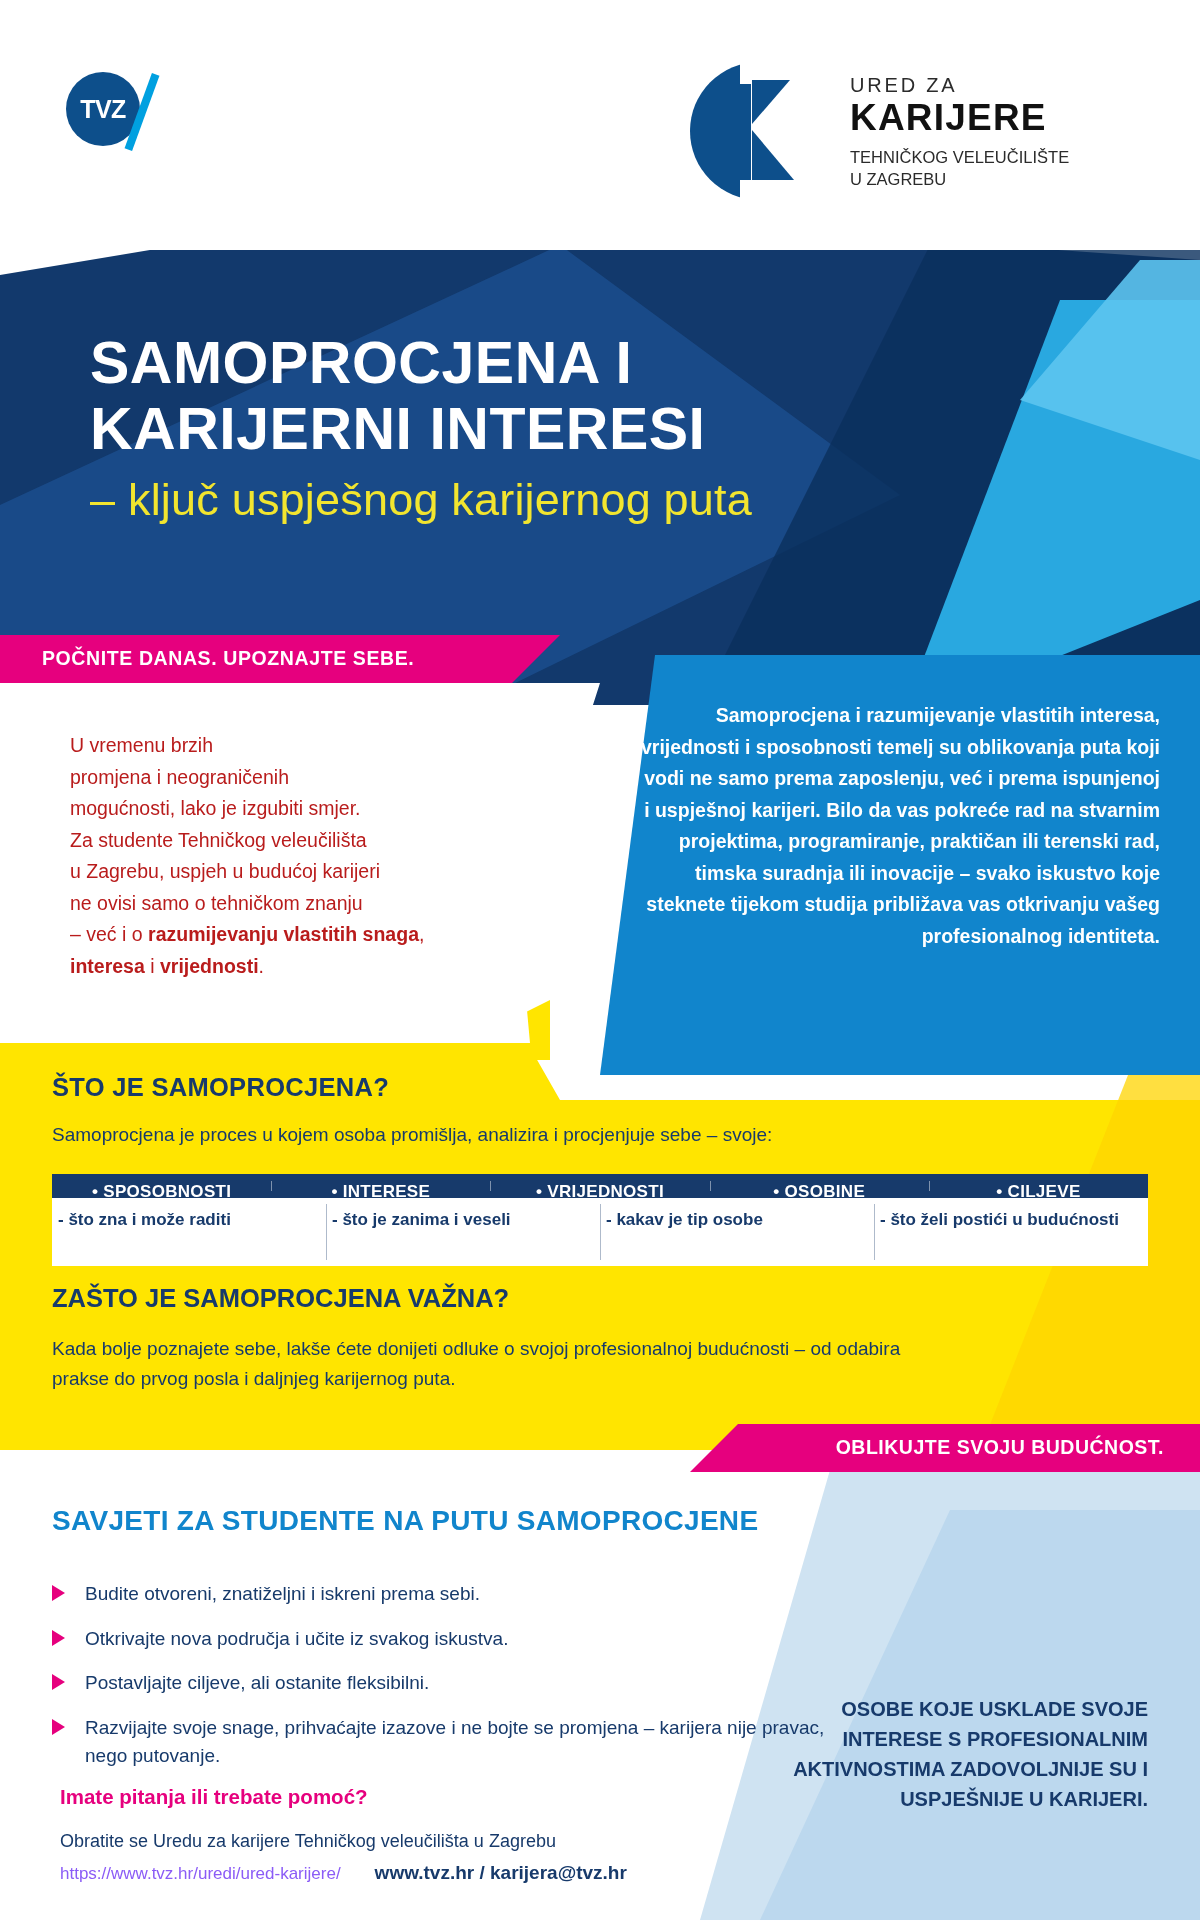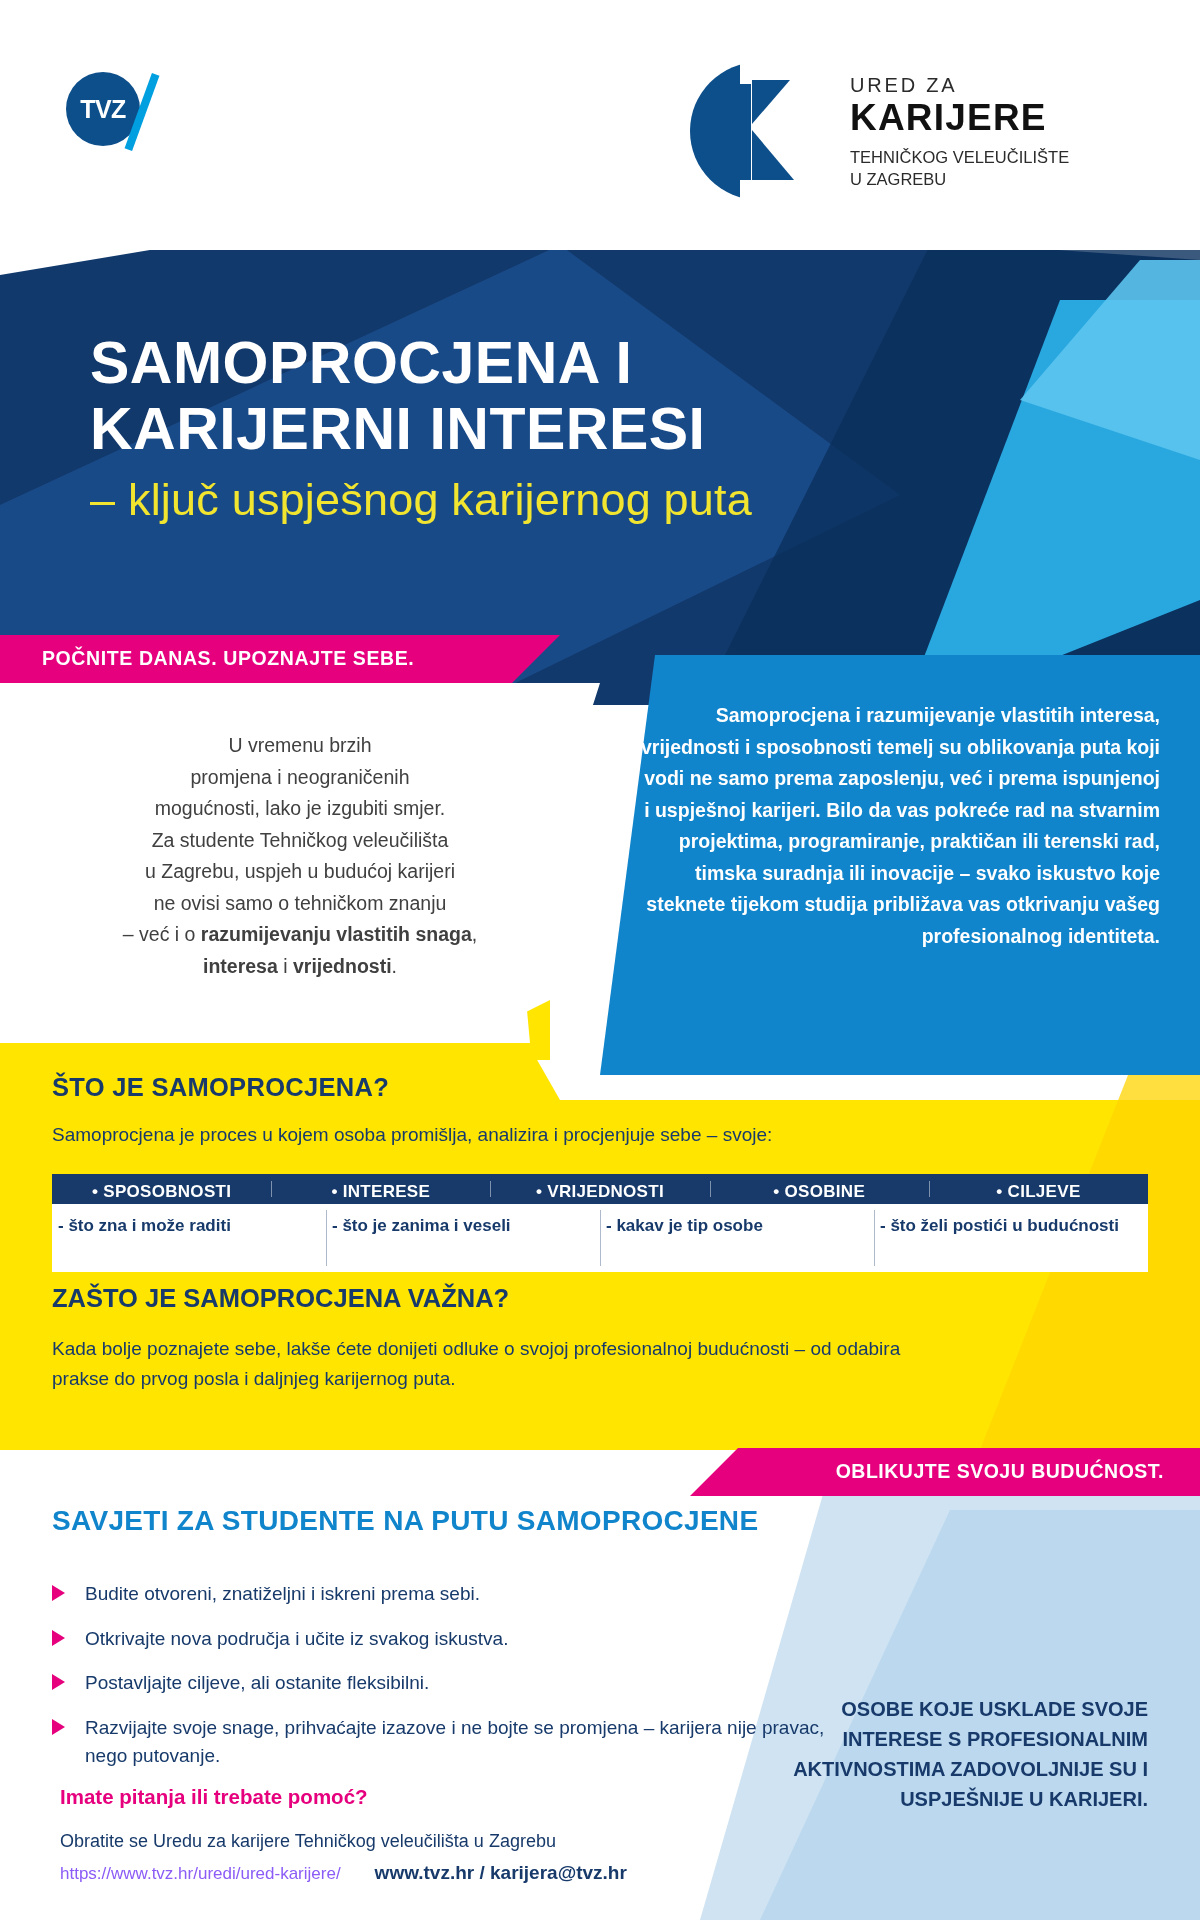--- a/index.html
+++ b/index.html
@@ -213,22 +213,22 @@
     width: 600px; height: 360px;
     background: #ffffff;
     clip-path: polygon(0 0, 600px 0, 520px 250px, 530px 360px, 0 360px);
     z-index: 18;
   }
   .intro-left {
     position: absolute;
     left: 70px; top: 730px;
     width: 460px;
     z-index: 22;
-    text-align: center;
-    color: #404040;
+    text-align: left;
+    color: #b91c1c;
     font-size: 19.5px;
     line-height: 1.62;
   }
   .intro-left b { font-weight: bold; }
 
   
   .intro-blue {
     position: absolute;
     left: 600px; top: 655px;
     width: 600px; height: 420px;
@@ -286,21 +286,21 @@
   
   .tbl {
     position: absolute;
     left: 52px; top: 1174px;
     width: 1096px;
     z-index: 22;
   }
   .tbl-head {
     display: flex;
     background: #173a6b;
-    height: 30px;
+    height: 24px;
   }
   .tbl-head div {
     flex: 1;
     color: #ffffff;
     font-size: 17px;
     font-weight: bold;
     text-align: center;
     line-height: 36px;
     letter-spacing: 0.3px;
     position: relative;
@@ -356,21 +356,20 @@
   }
 
   
   .pink2 {
     position: absolute;
     left: 690px; top: 1424px;
     width: 510px; height: 52px;
     background: #e6007e;
     clip-path: polygon(48px 0, 510px 0, 510px 48px, 0 48px);
     z-index: 24;
-    margin-top: 24px;
   }
   .pink2 span {
     position: absolute;
     right: 36px; top: 12px;
     color: #ffffff;
     font-size: 19.5px;
     font-weight: bold;
     letter-spacing: 0.5px;
   }
 

